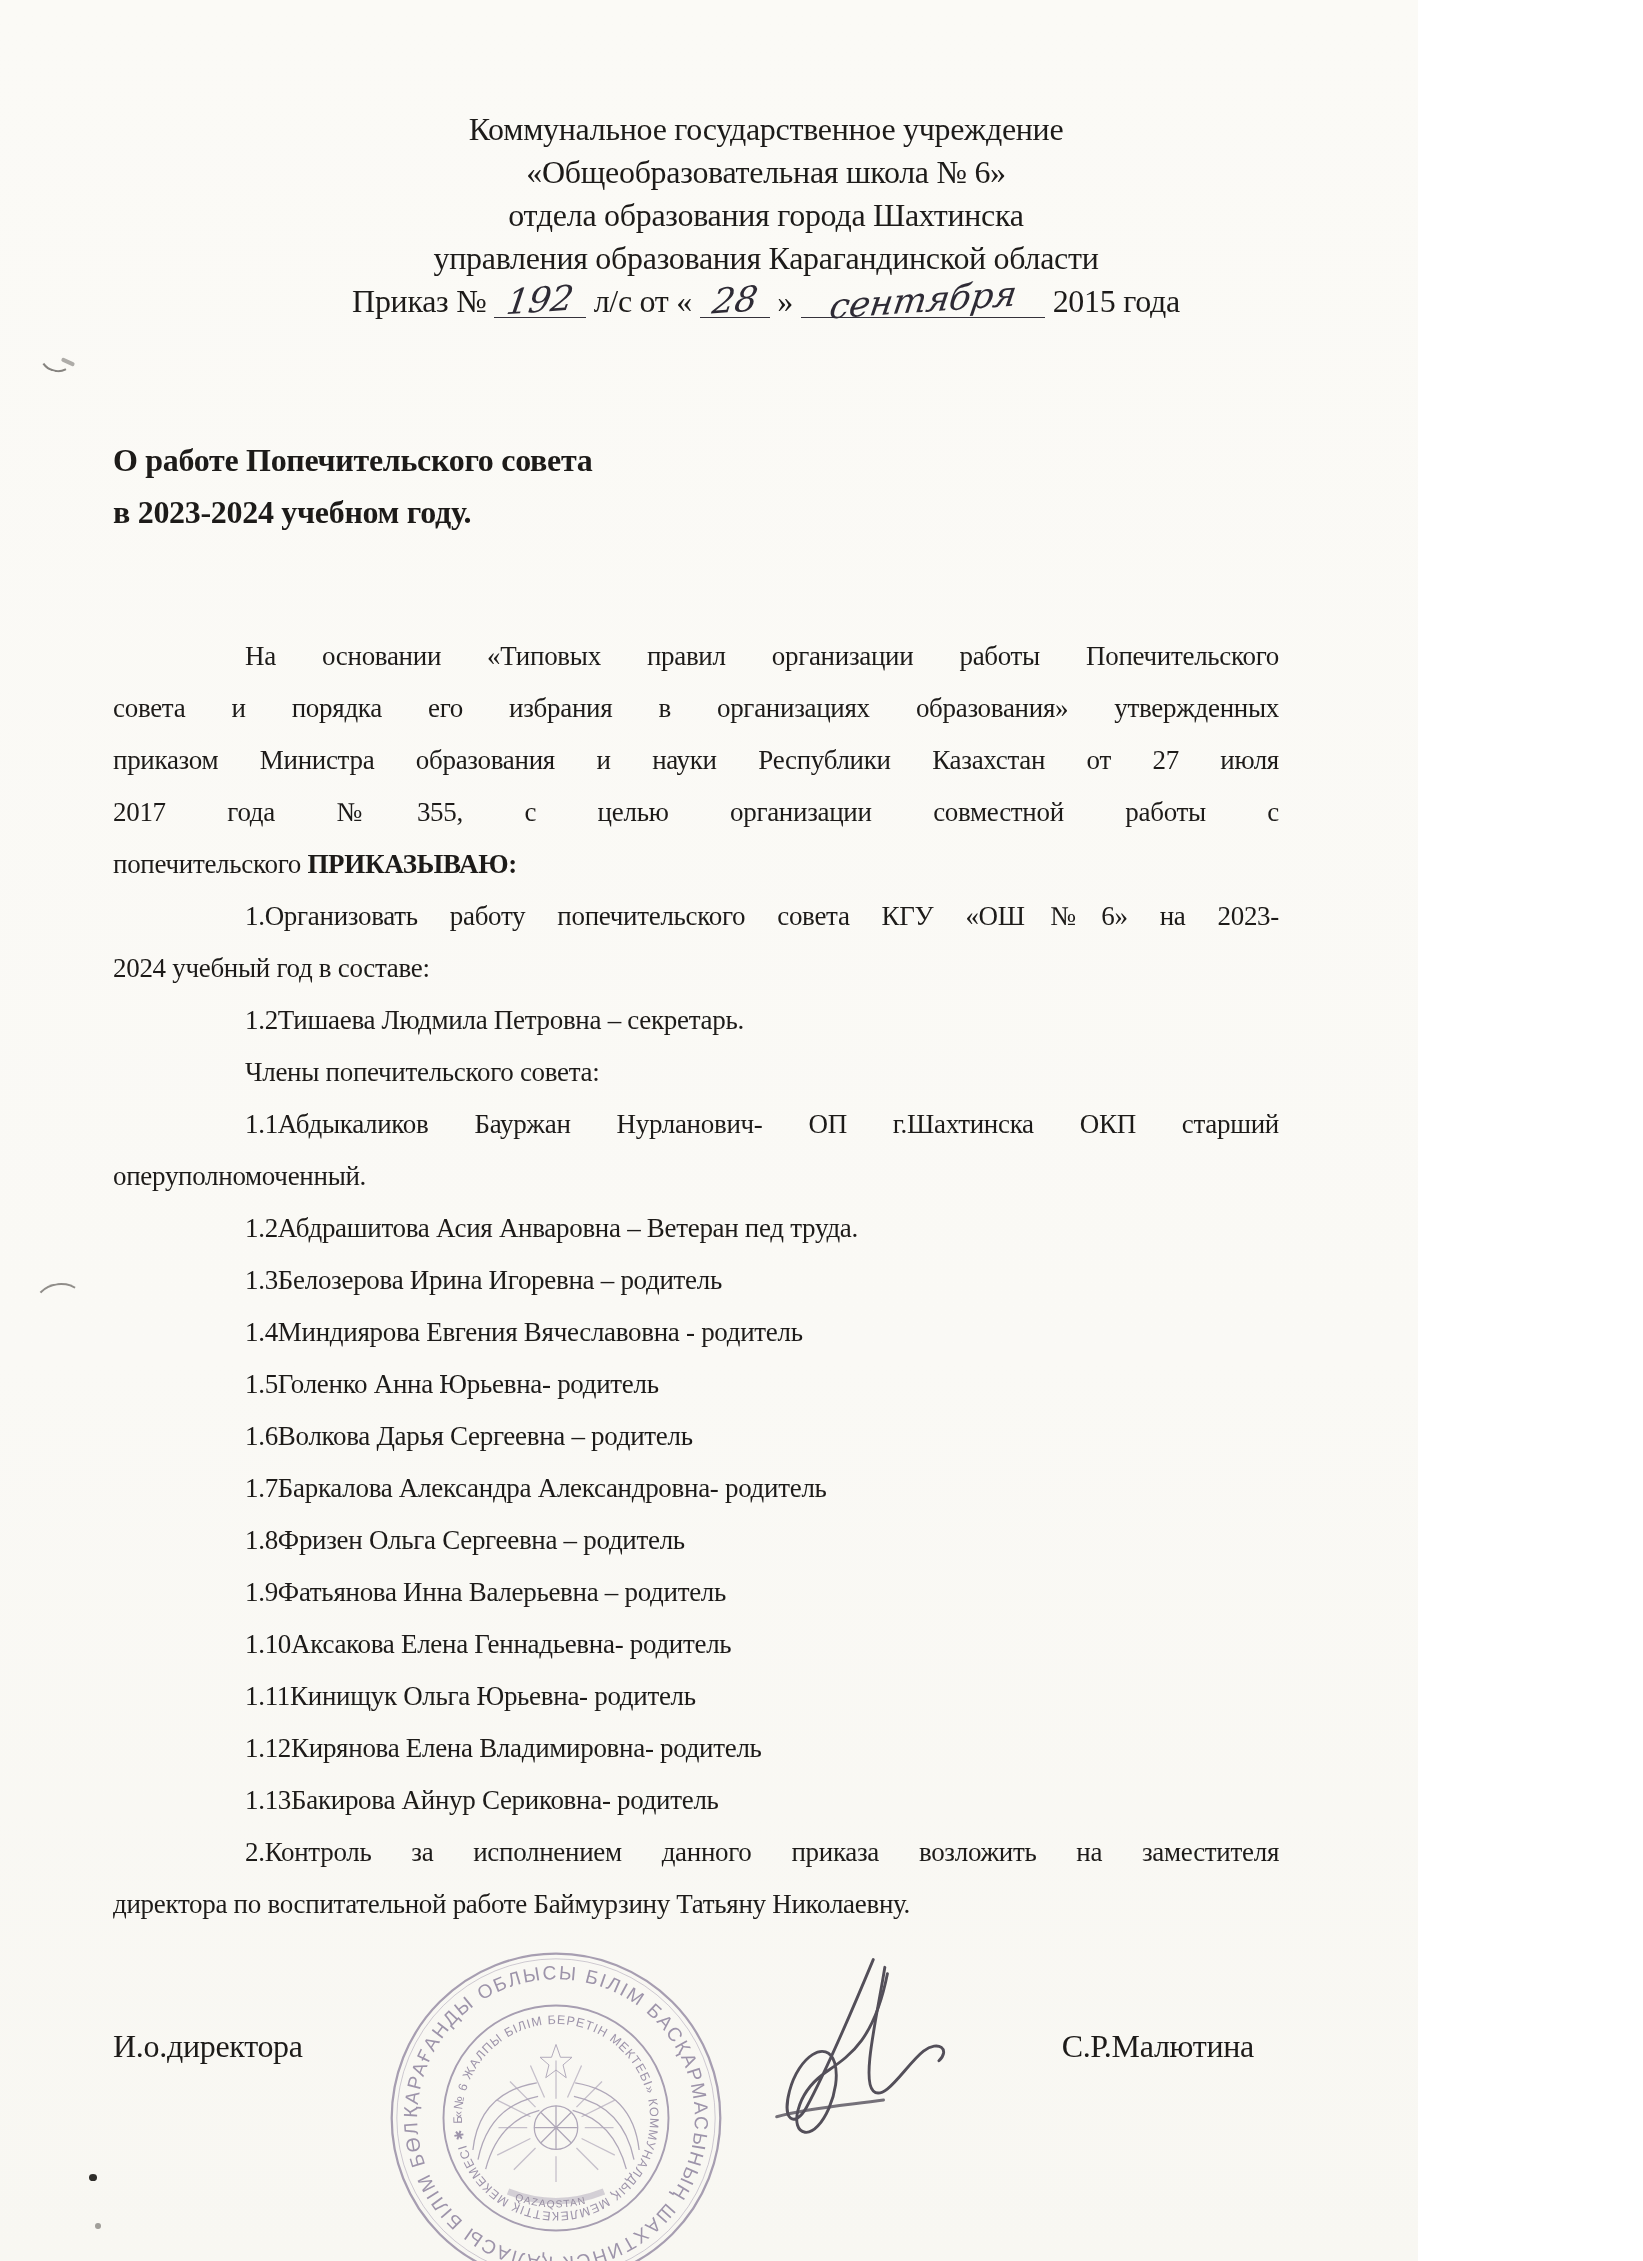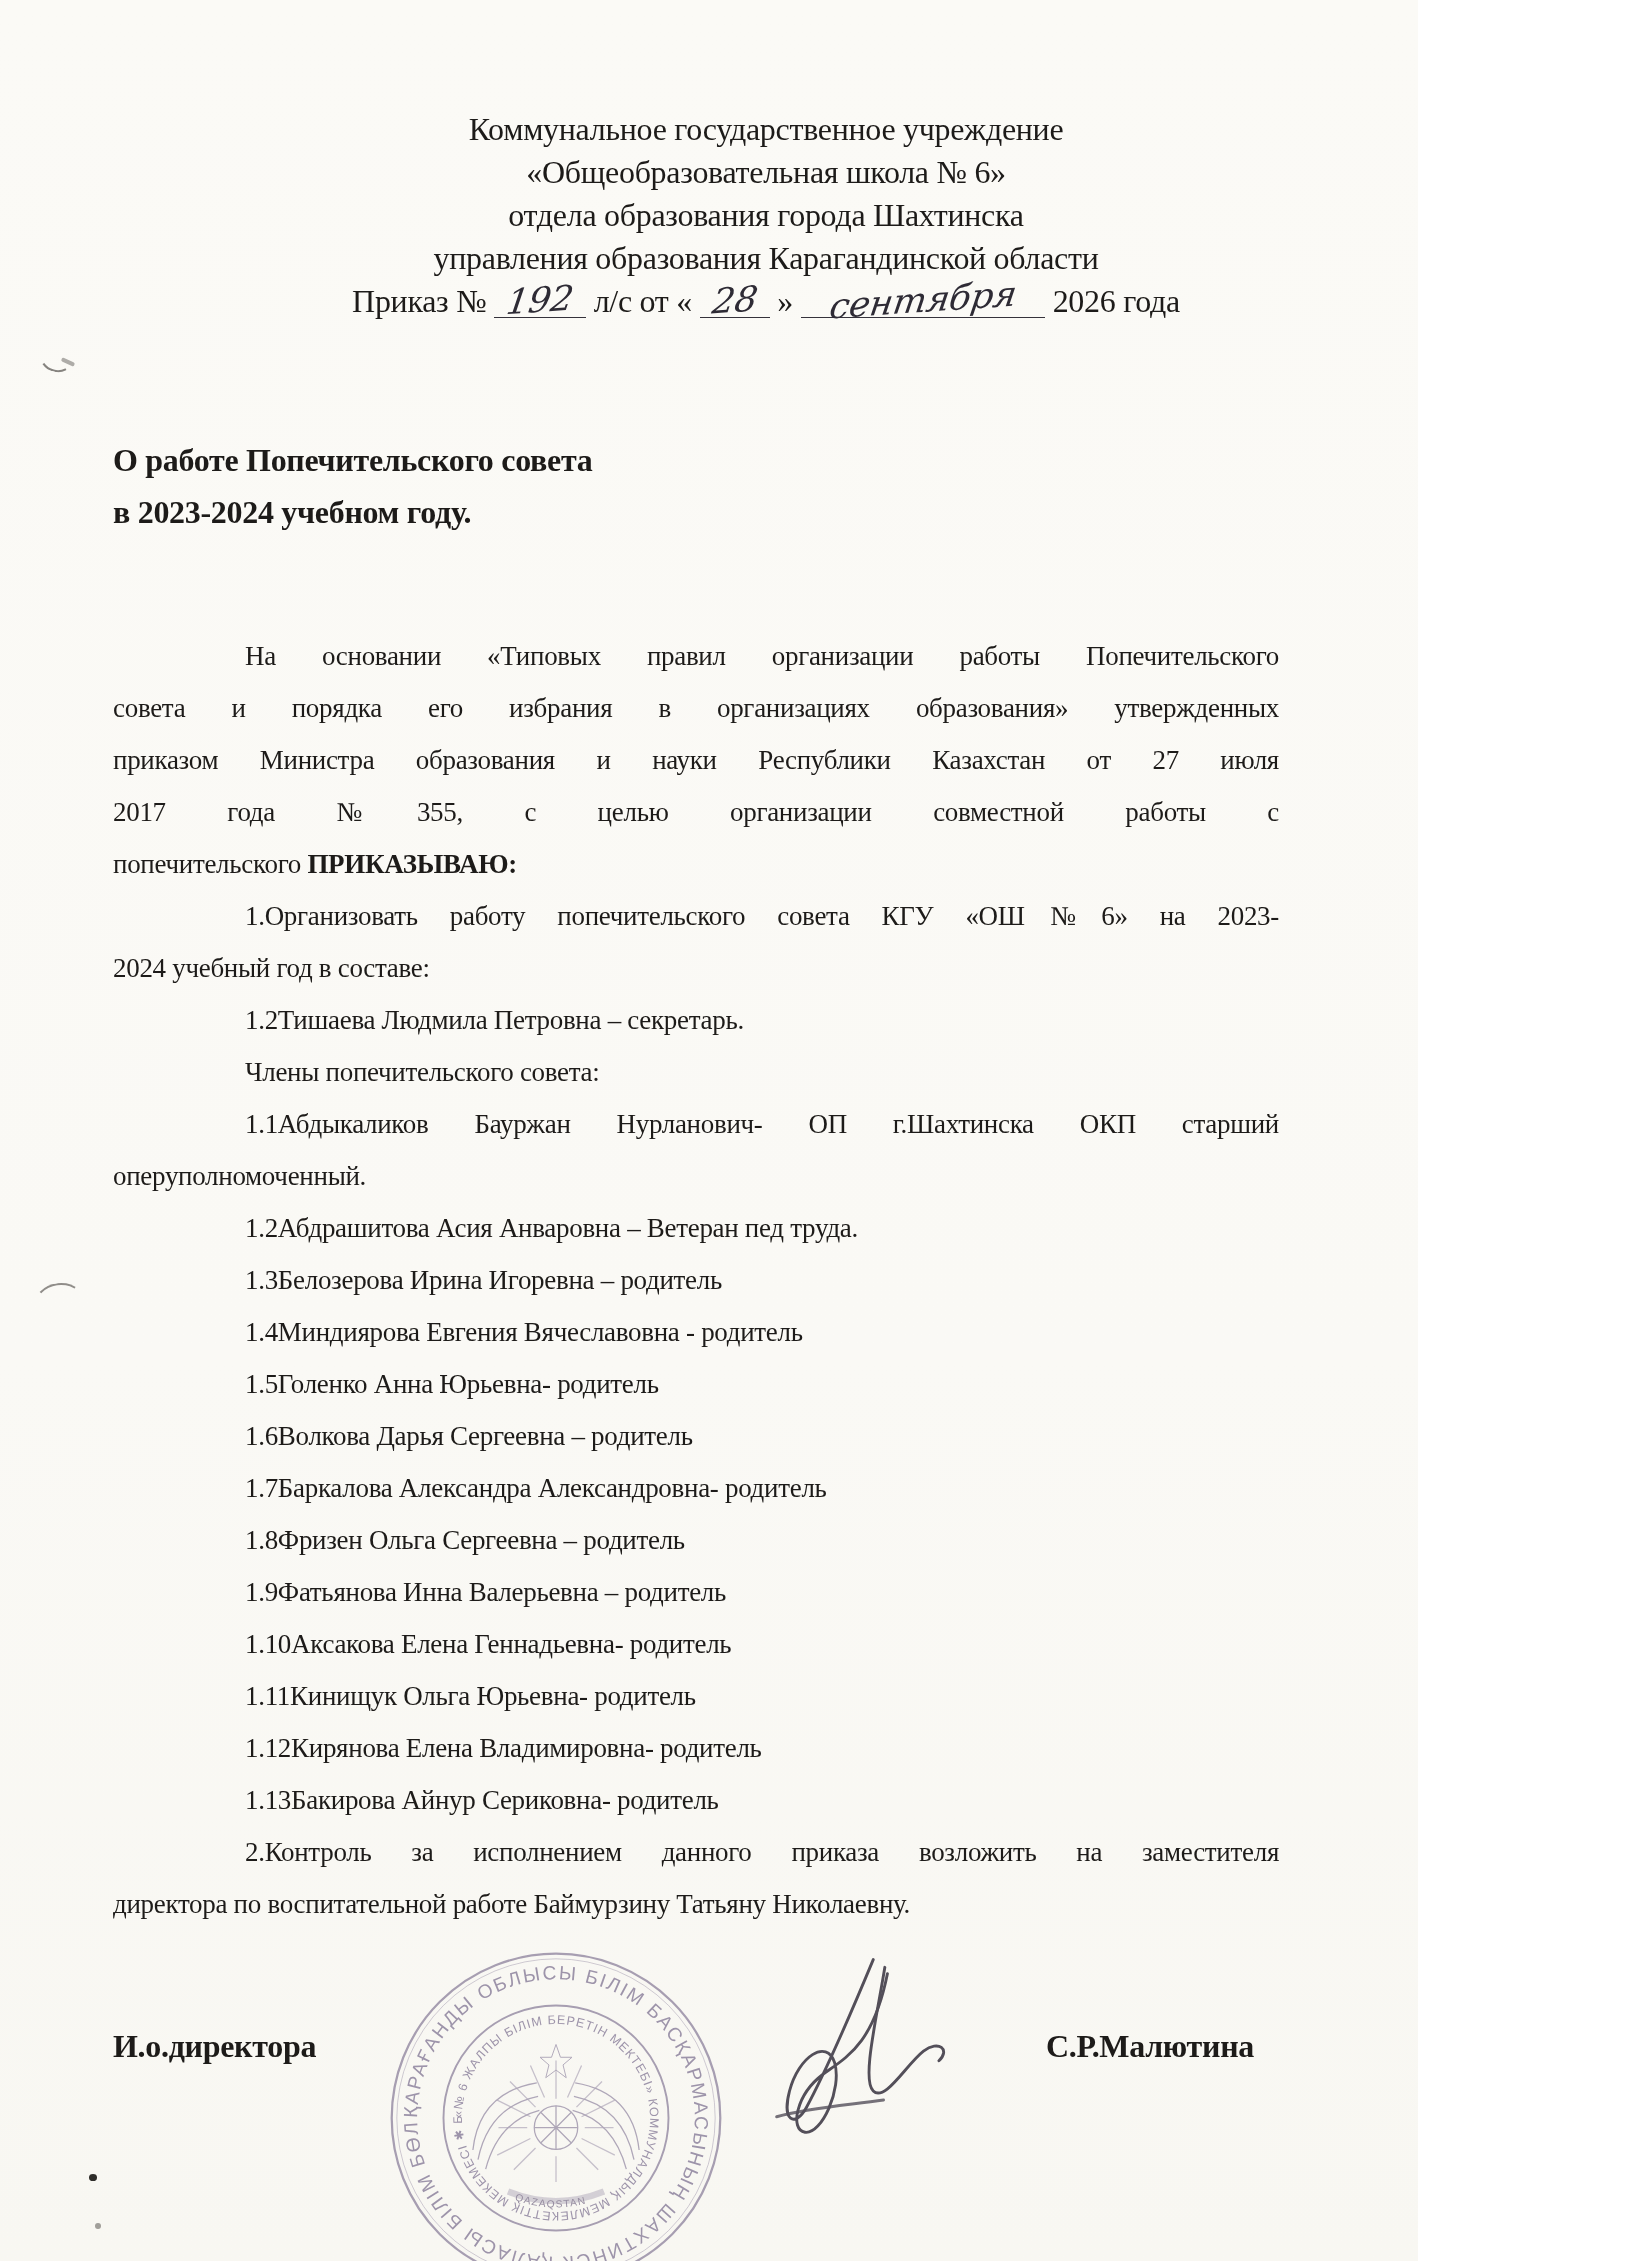--- a/index.html
+++ b/index.html
@@ -18,21 +18,21 @@
   
   .subject { margin:111px 0 16px 113px; font-weight:bold; font-size:32px; line-height:52px; }
   
   .body-text { margin:92px 139px 0 113px; font-size:27px; line-height:52px; }
   .ln { min-height:52px; }
   .jl { text-align:justify; text-align-last:justify; }
   .ind { text-indent:132px; }
   .b { font-weight:bold;font-family:Liberation Serif, serif; }
   
   .sig-row { display:flex; justify-content:space-between;
-             margin:98px 164px 0 113px; font-weight:bold; font-size:32px; }
+             margin:98px 164px 0 113px; font-weight:normal; font-size:32px; }
   .stamp-svg { position:absolute; left:377px; top:1939px; width:358px; height:358px; opacity:.92; }
   .sign-svg  { position:absolute; left:680px; top:1948px; width:277px; height:219px; }
   
   .artifact { position:absolute; pointer-events:none; }
   .arc1 { left:35px; top:1283px; width:45px; height:35px; border:2.6px solid #6d6a66;
           border-color:#6d6a66 transparent transparent transparent; border-radius:50%;
           transform:rotate(-8deg); opacity:.75; }
   .arc2 { left:40px; top:342px; width:30px; height:26px; border:2.6px solid #55524e;
           border-color:transparent transparent #55524e transparent; border-radius:50%;
           transform:rotate(14deg); opacity:.7; }
@@ -51,21 +51,21 @@
     <div class="hline">«Общеобразовательная школа № 6»</div>
     <div class="hline">отдела образования города Шахтинска</div>
     <div class="hline">управления образования Карагандинской области</div>
     <div class="hline">
       <span>Приказ №</span>
       <span class="hw-wrap"><span class="hw">192</span></span>
       <span>л/с  от «</span>
       <span class="hw-wrap"><span class="hw">28</span></span>
       <span>»</span>
       <span class="hw-wrap" style="padding:0 30px;"><span class="hw">сентября</span></span>
-      <span>2026 года</span>
+      <span>2015 года</span>
     </div>
   </div>
 
   <div class="subject">
     <div>О  работе Попечительского совета</div>
     <div>в 2023-2024 учебном году.</div>
   </div>
 
   <div class="body-text">
     <div class="ln jl ind">На основании «Типовых правил организации работы Попечительского</div>

